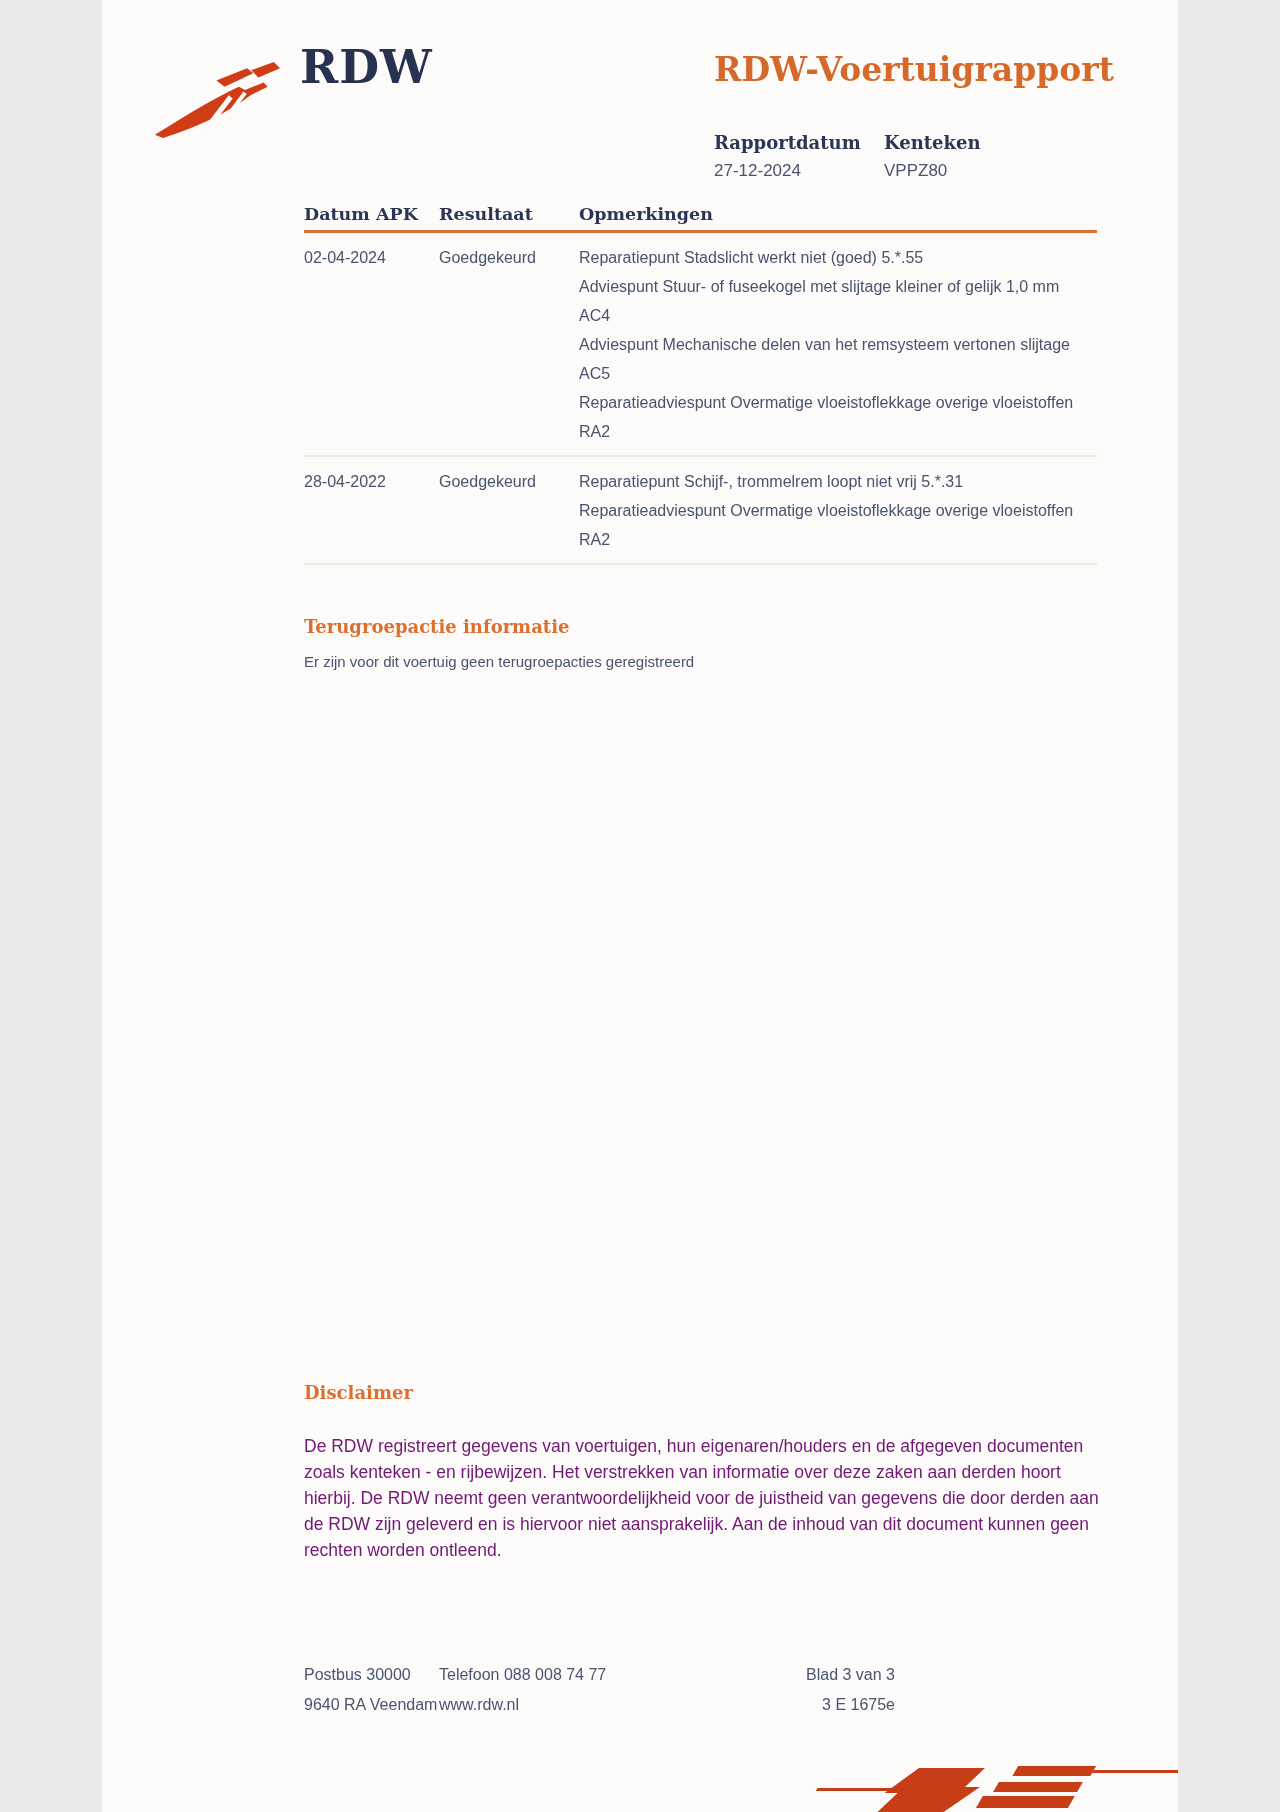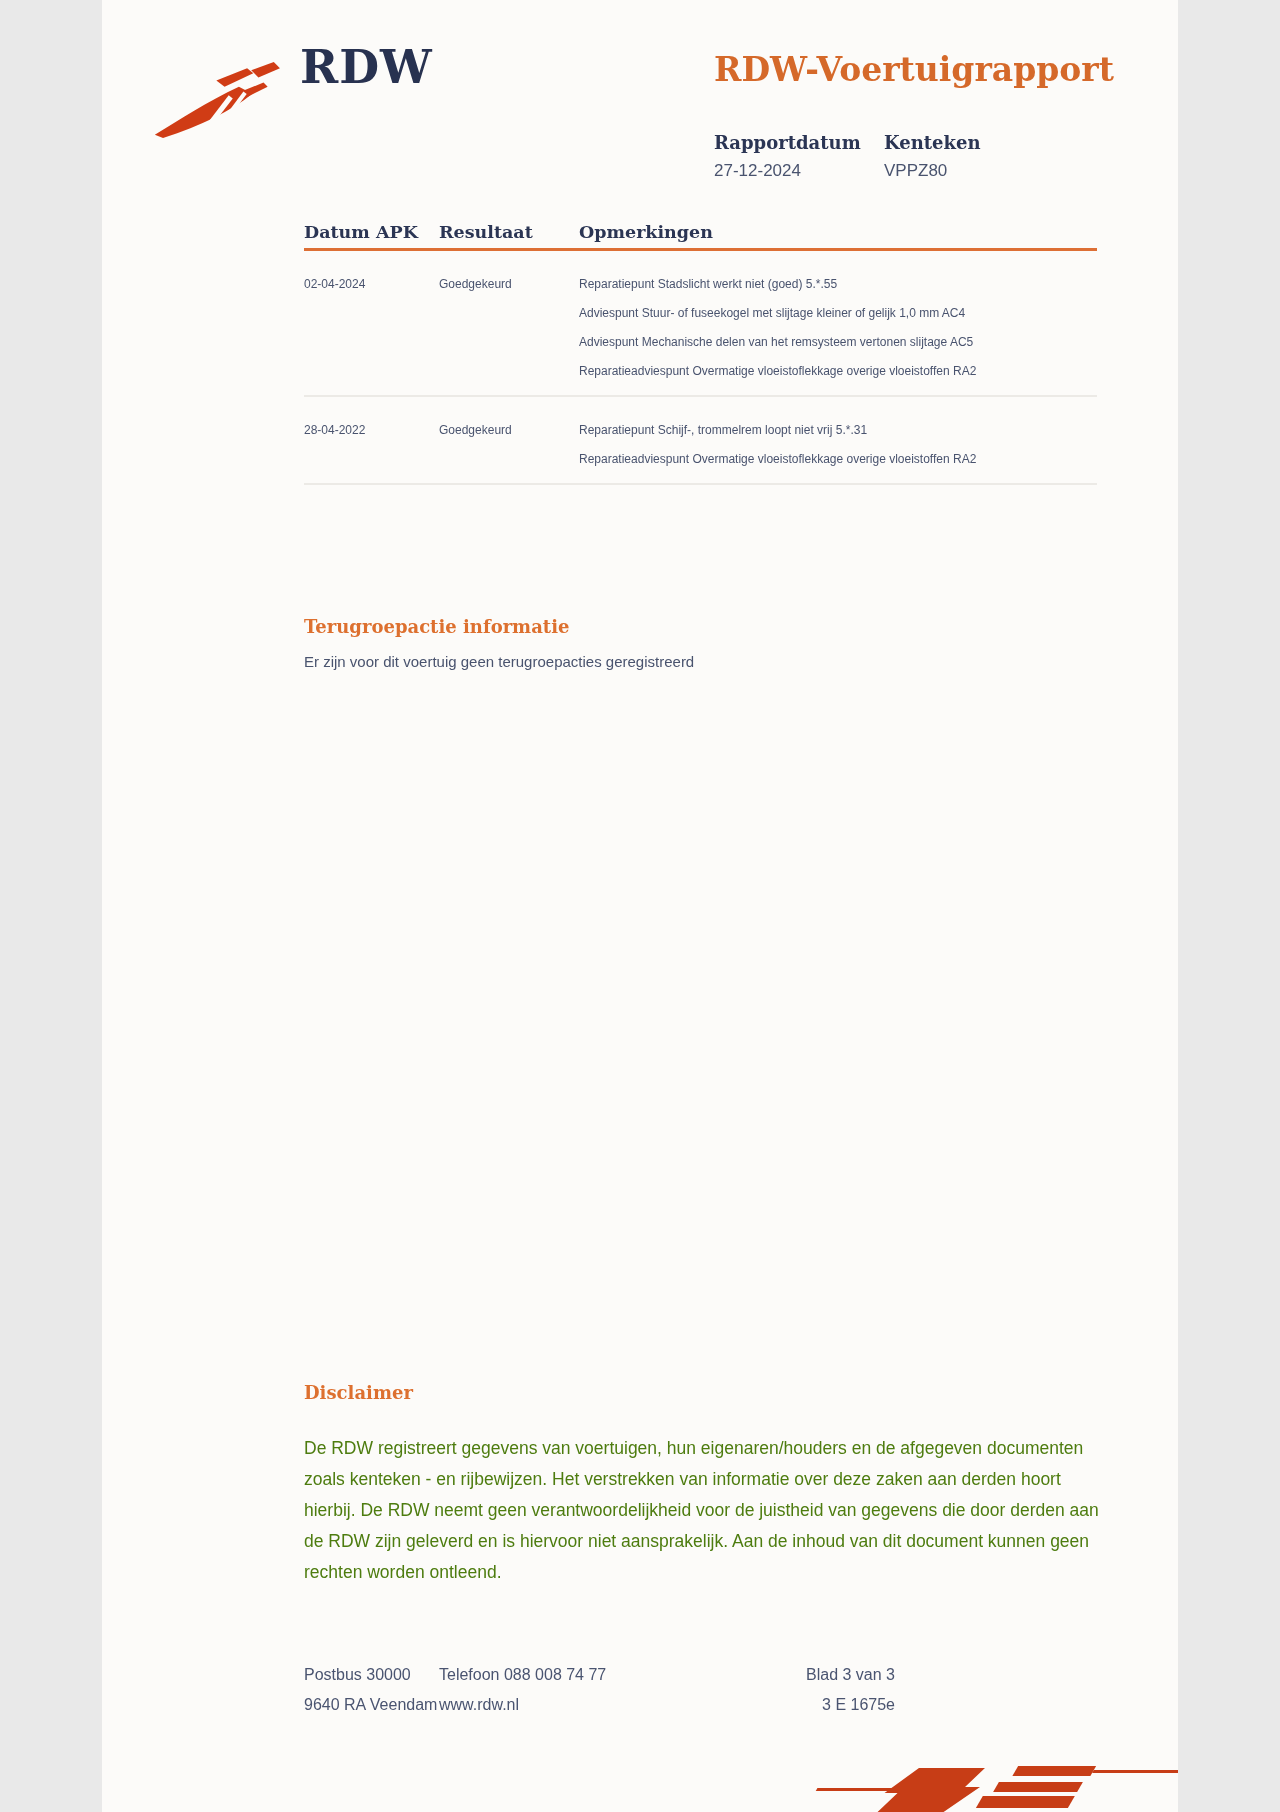--- a/index.html
+++ b/index.html
@@ -25,45 +25,45 @@
     font-size:33px;color:#d5692a;white-space:nowrap;
   }
   .meta{position:absolute;left:612px;top:112px;display:flex;}
   .meta-col{width:170px;}
   .meta-label{
     font-family:"DejaVu Serif", serif;font-weight:700;
     font-size:18px;color:#2b3554;margin-top:20px;
   }
   .meta-value{margin-top:8px;font-size:17px;color:#49536e;}
   
-  .apk-table{position:absolute;left:202px;top:222px;width:793px;}
+  .apk-table{position:absolute;left:202px;top:204px;width:793px;}
   .t-head{
     display:grid;grid-template-columns:135px 140px 505px;
     border-bottom:3px solid #dd6f35;
     padding-bottom:6px;
     font-family:"DejaVu Serif", serif;font-weight:700;
     font-size:17.5px;color:#2b3554;
   }
   .t-row{
     display:grid;grid-template-columns:135px 140px 505px;
-    padding:19px 0 9px 0;
-    font-size:12px;line-height:29px;color:#49536e;
+    padding:10px 0 9px 0;
+    font-size:16px;line-height:29px;color:#49536e;
     border-bottom:2px solid #eceae6;
   }
   .remark{max-width:500px;}
   
   .section-heading{
     font-family:"DejaVu Serif", serif;font-weight:700;
     font-size:18px;color:#dd702f;
   }
   .recall{position:absolute;left:202px;top:616px;}
   .recall-body{margin-top:16px;font-size:15px;color:#49536e;}
   .disclaimer{position:absolute;left:202px;top:1382px;width:810px;}
   .disclaimer-body{
-    margin-top:30px;font-size:17.5px;line-height:31px;color:#4d7c0f;
+    margin-top:30px;font-size:17.5px;line-height:26px;color:#701a75;
     width:805px;
   }
   
   .footer-col{position:absolute;top:1660px;font-size:16px;color:#4a5470;}
   .footer-col div{line-height:30px;}
   .f-address{left:202px;}
   .f-contact{left:337px;}
   .f-page{right:283px;text-align:right;}
   
   .bottom-art{position:absolute;left:640px;top:1742px;width:640px;height:70px;}

